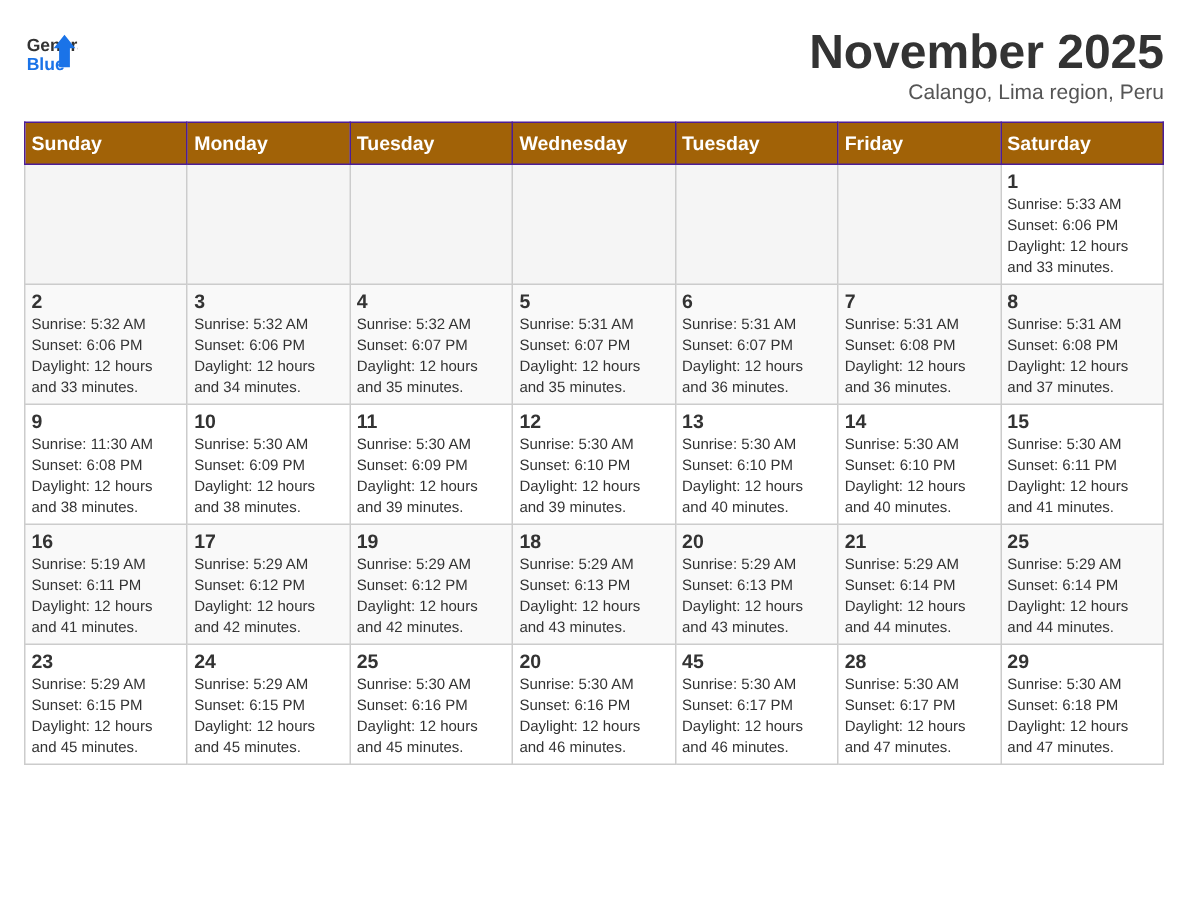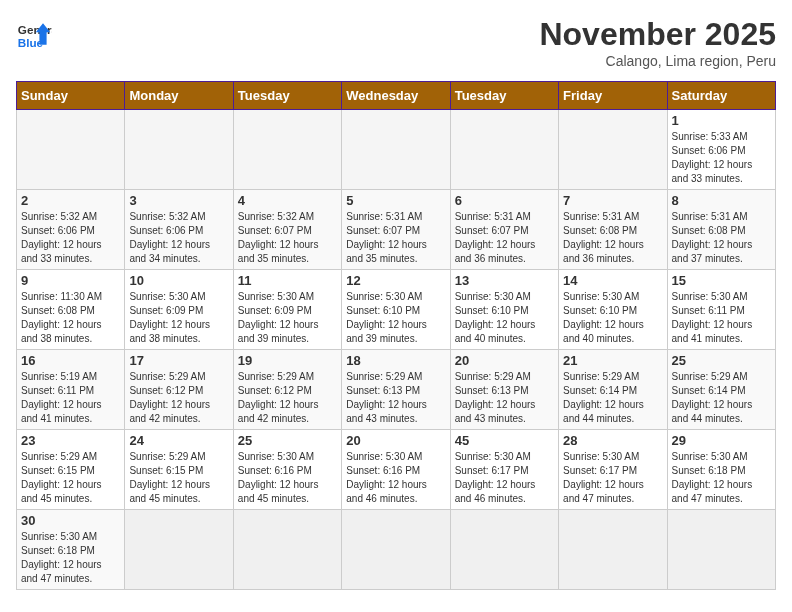--- a/index.html
+++ b/index.html
@@ -296,28 +296,14 @@
 Sunset: 6:17 PM
 Daylight: 12 hours and 47 minutes.</div>
         </td>
         <td>
           <span class="day-number">29</span>
           <div class="day-info">Sunrise: 5:30 AM
 Sunset: 6:18 PM
 Daylight: 12 hours and 47 minutes.</div>
         </td>
       </tr>
-      <tr class="row-bg-even">
-        <td>
-          <span class="day-number">30</span>
-          <div class="day-info">Sunrise: 5:30 AM
-Sunset: 6:18 PM
-Daylight: 12 hours and 47 minutes.</div>
-        </td>
-        <td class="empty"></td>
-        <td class="empty"></td>
-        <td class="empty"></td>
-        <td class="empty"></td>
-        <td class="empty"></td>
-        <td class="empty"></td>
-      </tr>
     </tbody>
 </table>
 
 </body></html>

